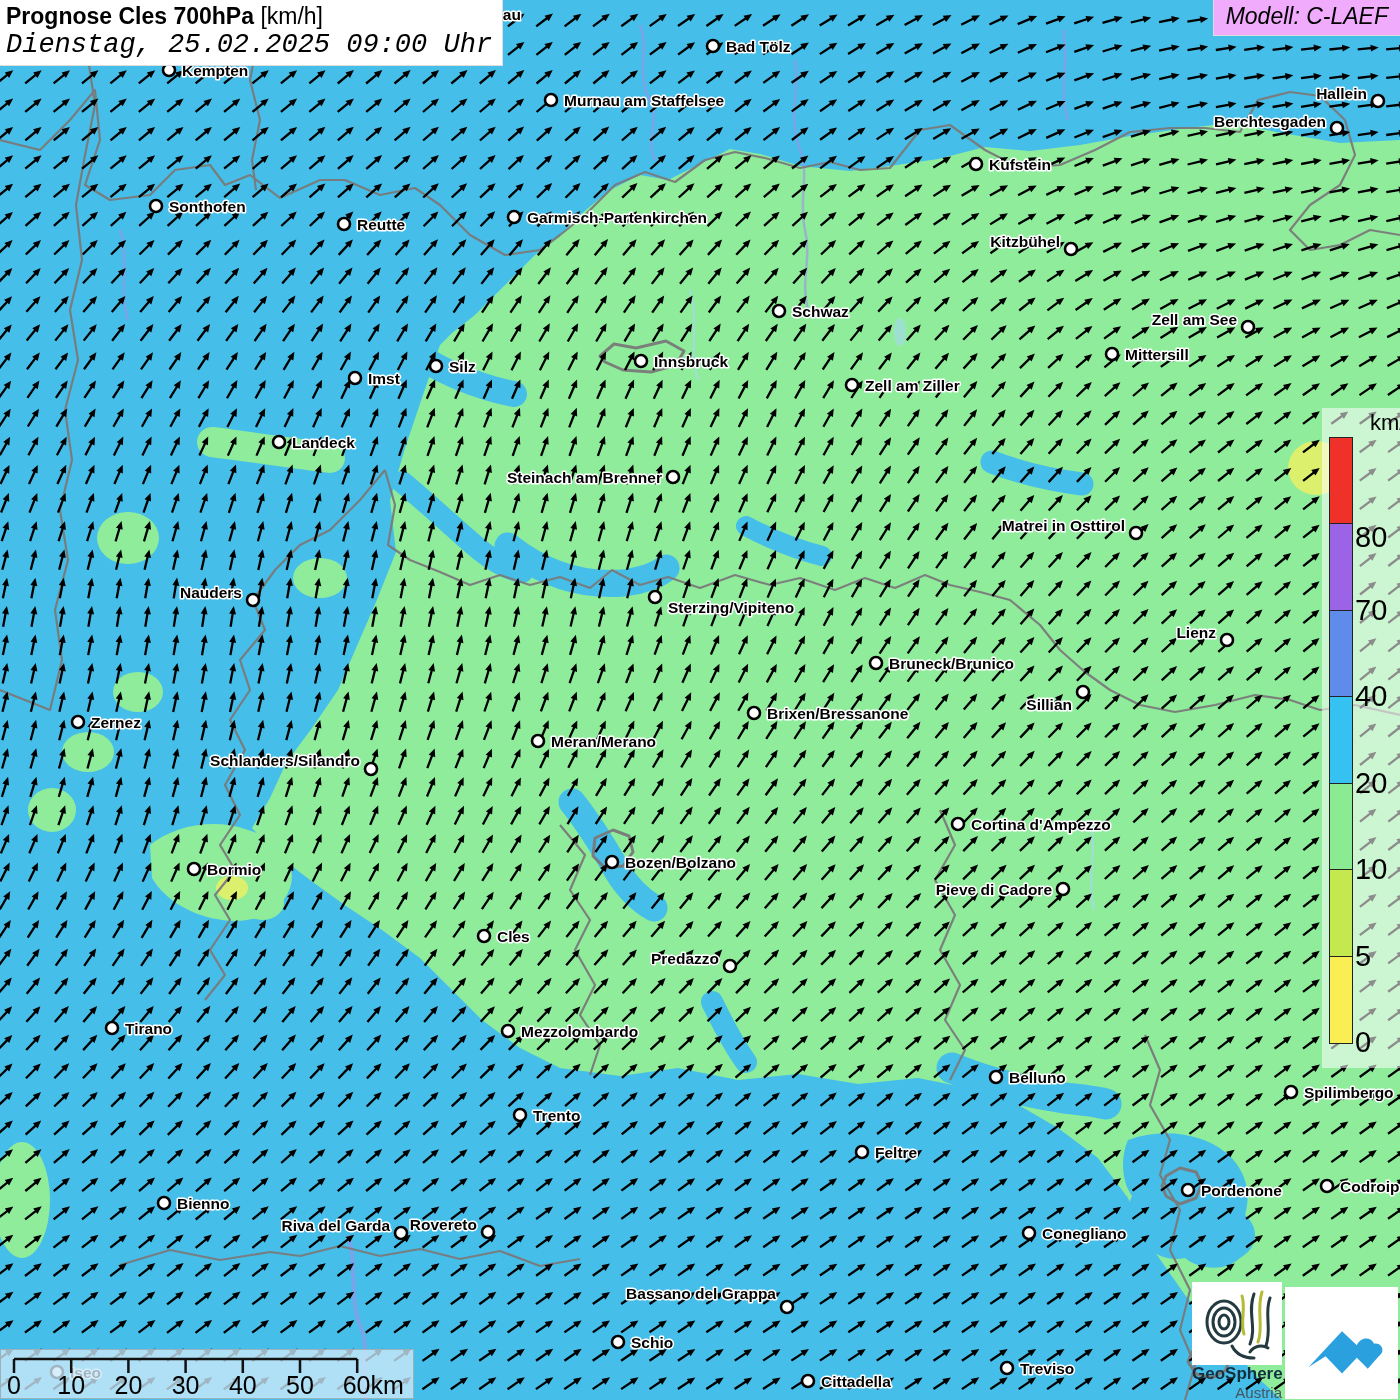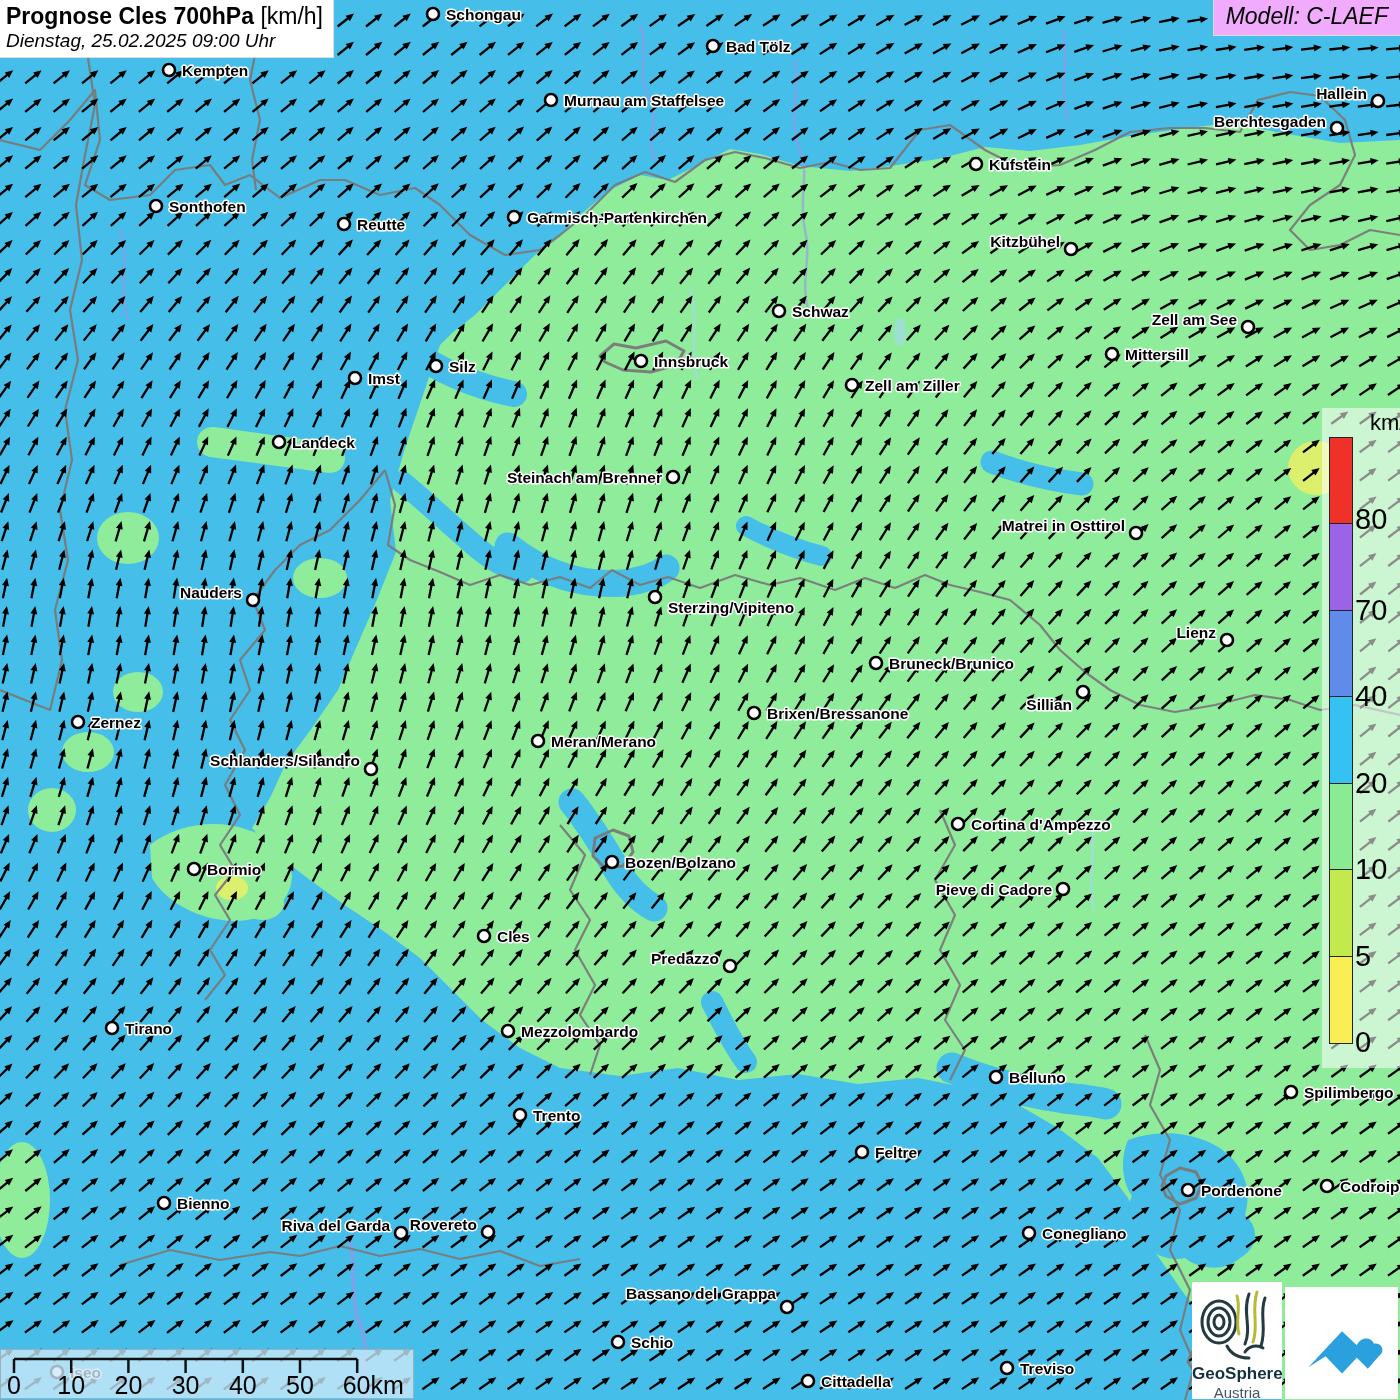--- a/index.html
+++ b/index.html
@@ -5,40 +5,40 @@
   html,body{margin:0;padding:0;background:#888;}
   #stage{position:relative;width:1400px;height:1400px;overflow:hidden;
          font-family:"Liberation Sans",sans-serif;background:#45bee9;}
   #map{position:absolute;left:0;top:0;}
   .overlay{position:absolute;box-sizing:border-box;}
   
   #title-box{left:0;top:0;background:#fff;padding:3px 10px 5px 6px;
              box-shadow:0 0 0 1px #ddd;}
   #title-line1{font-size:23px;color:#000;white-space:nowrap;}
   #title-line1 b{font-weight:bold;}
-  #title-line2{font-size:19px;font-style:italic;color:#000;white-space:nowrap;}
+  #title-line2{font-size:27px;font-style:italic;color:#000;white-space:nowrap;font-family:Liberation Mono, monospace;}
   
   #model-box{right:0;top:0;background:#f0abfc;padding:3px 12px 5px 12px;
              font-size:23px;font-style:italic;color:#000;box-shadow:0 0 0 1px #ddd;}
   
   #legend{left:1322px;top:408px;width:78px;height:660px;
           background:rgba(255,255,255,0.55);}
   #legend-title{position:absolute;left:0;top:2px;width:100%;text-align:left;
                 font-size:22px;color:#000;padding-left:48px;}
   #legend-bar{position:absolute;left:8px;top:30px;width:22px;height:605px;
               outline:1.5px solid #222;}
   .legend-seg{width:100%;border-bottom:1.5px solid #222;box-sizing:border-box;}
   .legend-seg:last-child{border-bottom:none;}
   .legend-label{position:absolute;left:33px;font-size:29px;color:#000;line-height:1;}
   
   #scalebar{left:0;top:1349px;width:414px;height:50px;
             background:rgba(205,233,248,0.78);border:1px solid #9ab0bd;}
   
-  #geosphere-box{left:1192px;top:1282px;width:90px;height:117px;background:#fff;
-                 text-align:center;}
+  #geosphere-box{left:1192px;top:1282px;width:90px;height:83px;background:#fff;
+                 text-align:right;}
   #geosphere-name{font-size:17px;font-weight:bold;color:#14303f;line-height:1.15;}
   #geosphere-country{font-size:15px;color:#45555e;line-height:1.15;}
   #partner-box{left:1285px;top:1287px;width:113px;height:112px;background:#fff;
                display:flex;align-items:center;justify-content:center;}
 </style>
 </head>
 <body>
 
 <div id="stage">
 
@@ -354,21 +354,21 @@
     <div id="legend-title">km/h</div>
     <div id="legend-bar">
         <div class="legend-seg" style="height: 86.4286px; background: rgb(240, 49, 41);"></div>
         <div class="legend-seg" style="height: 86.4286px; background: rgb(155, 99, 230);"></div>
         <div class="legend-seg" style="height: 86.4286px; background: rgb(95, 139, 234);"></div>
         <div class="legend-seg" style="height: 86.4286px; background: rgb(53, 194, 242);"></div>
         <div class="legend-seg" style="height: 86.4286px; background: rgb(138, 235, 146);"></div>
         <div class="legend-seg" style="height: 86.4286px; background: rgb(196, 233, 78);"></div>
         <div class="legend-seg" style="height: 86.4286px; background: rgb(250, 238, 85);"></div>
       </div>
-  <div class="legend-label" style="top: 97px;">80</div>
+  <div class="legend-label" style="top: 115px;">80</div>
       <div class="legend-label" style="top: 187.857px;">70</div>
       <div class="legend-label" style="top: 274.286px;">40</div>
       <div class="legend-label" style="top: 360.714px;">20</div>
       <div class="legend-label" style="top: 447.143px;">10</div>
       <div class="legend-label" style="top: 533.571px;">5</div>
       <div class="legend-label" style="top: 620px;">0</div>
     </div>
 
   <div id="scalebar" class="overlay">
     <svg id="scalebar-svg" width="412" height="48" viewBox="0 0 412 48">

